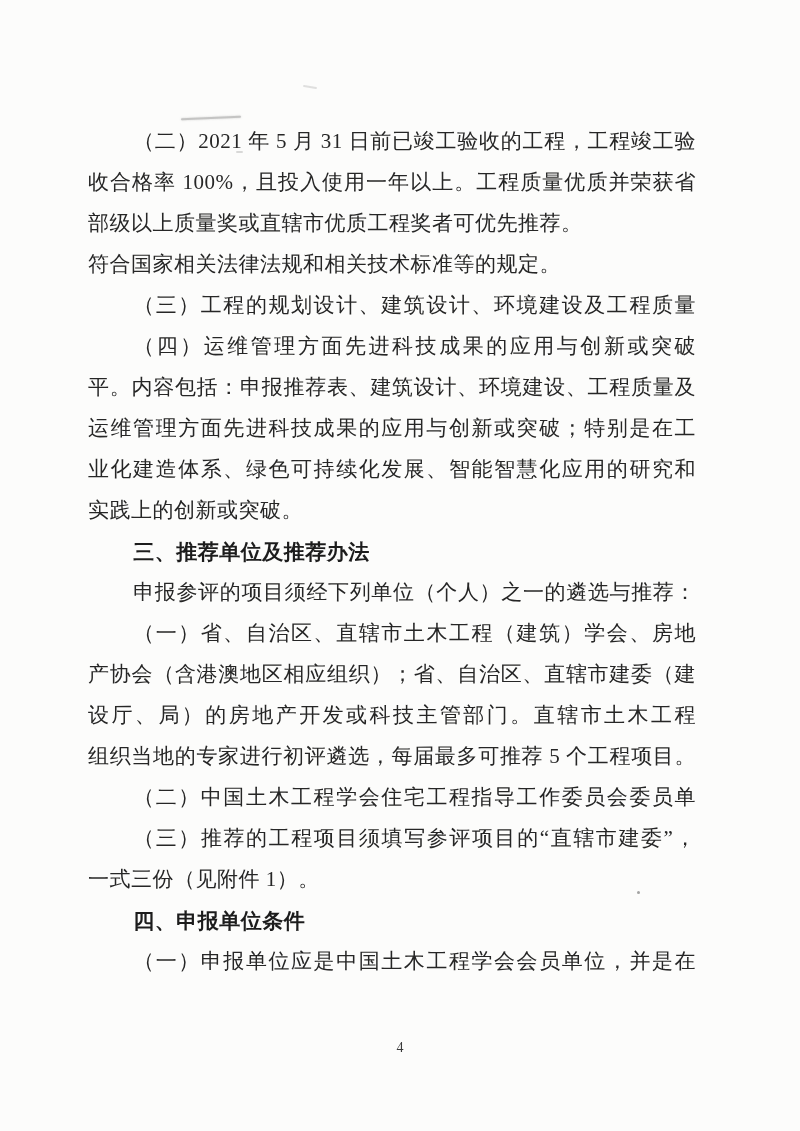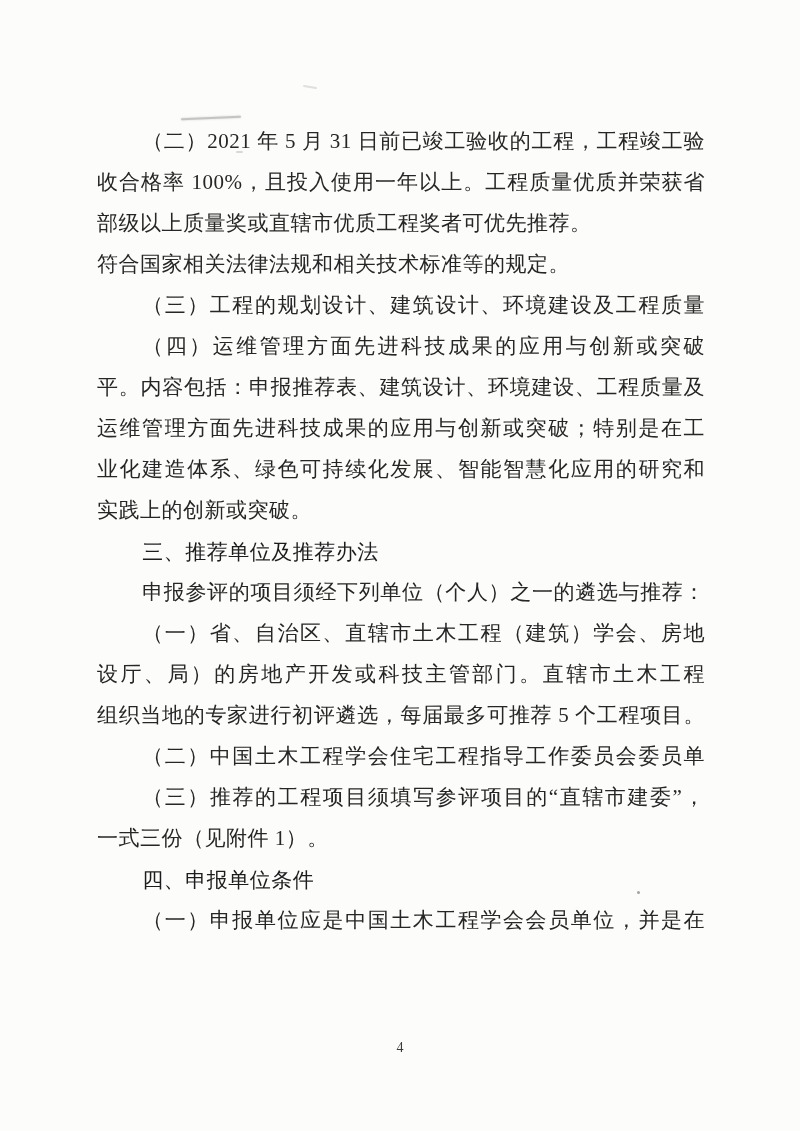--- a/index.html
+++ b/index.html
@@ -12,37 +12,37 @@
     position: relative;
     width: 800px;
     height: 1131px;
     background: #fcfcfb;
     overflow: hidden;
     color: #262626;
   }
   .content {
     position: absolute;
     top: 121px;
-    left: 97px;
+    left: 88px;
     width: 608px;
   }
   .block { margin: 0; }
   .line {
     font-size: 21px;
     line-height: 41px;
     text-align: justify;
     text-align-last: justify;
     letter-spacing: 0.5px;
     white-space: normal;
   }
   .line.first { text-indent: 2.15em; }
   .line.endline { text-align-last: left; }
   .heading .line {
     font-family: "Liberation Sans", "DejaVu Sans", sans-serif;
-    font-weight: normal;
+    font-weight: bold;
     color: #1c1c1c;
     text-align-last: left;
   }
   .pageno {
     position: absolute;
     top: 1040px;
     left: 0;
     width: 100%;
     text-align: center;
     font-size: 14px;
@@ -102,20 +102,21 @@
         <div class="line endline">实践上的创新或突破。</div>
       </div>
       <div class="block heading">
         <div class="line first endline">三、推荐单位及推荐办法</div>
       </div>
       <div class="block para">
         <div class="line first">申报参评的项目须经下列单位（个人）之一的遴选与推荐：</div>
       </div>
       <div class="block para">
         <div class="line first">（一）省、自治区、直辖市土木工程（建筑）学会、房地</div>
+        <div class="line">产协会（含港澳地区相应组织）；省、自治区、直辖市建委（建</div>
         <div class="line">设厅、局）的房地产开发或科技主管部门。直辖市土木工程</div>
         <div class="line">组织当地的专家进行初评遴选，每届最多可推荐 5 个工程项目。</div>
       </div>
       <div class="block para">
         <div class="line first">（二）中国土木工程学会住宅工程指导工作委员会委员单</div>
       </div>
       <div class="block para">
         <div class="line first">（三）推荐的工程项目须填写参评项目的“直辖市建委”，</div>
         <div class="line endline">一式三份（见附件 1）。</div>
       </div>

